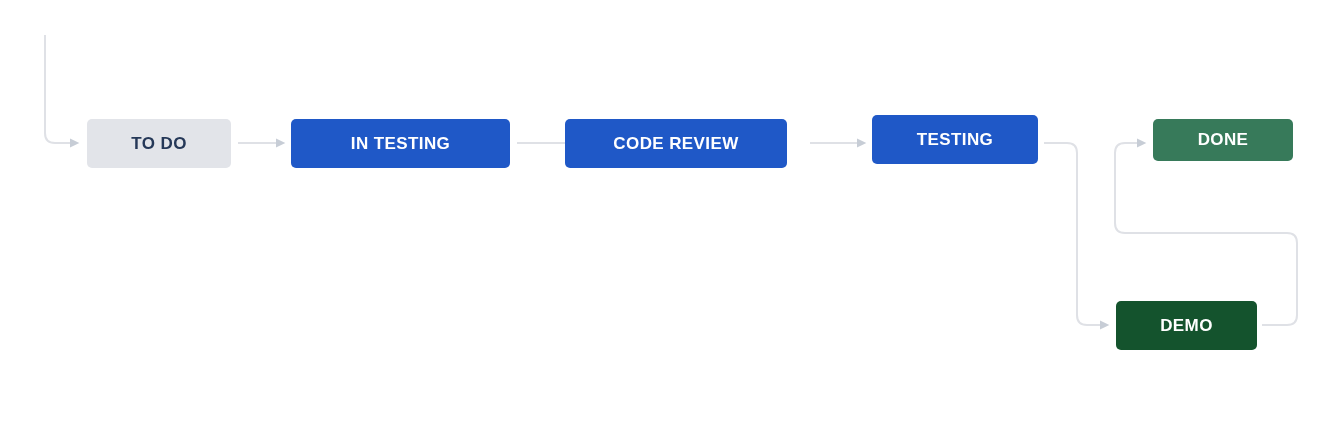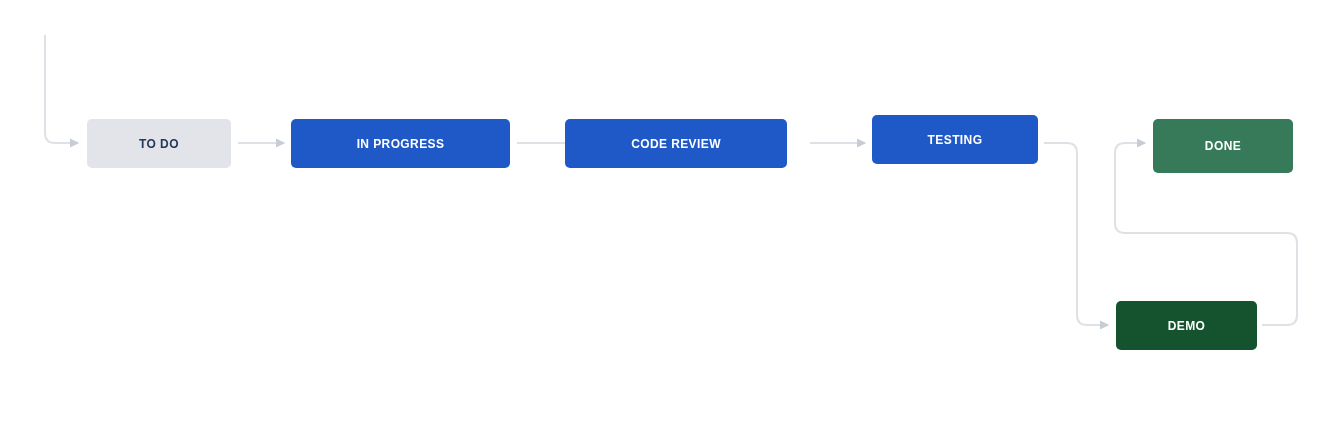--- a/index.html
+++ b/index.html
@@ -22,32 +22,32 @@
     fill: none;
   }
   .arrowhead { fill: #c7cdd6; }
   .node {
     position: absolute;
     display: flex;
     align-items: center;
     justify-content: center;
     border-radius: 5px;
     font-weight: bold;
-    font-size: 12px;
+    font-size: 17px;
     letter-spacing: 0.4px;
     color: #ffffff;
     box-sizing: border-box;
     cursor: default;
     user-select: none;
   }
   #node-todo        { left: 87px;   top: 119px; width: 144px; height: 49px; background: #e2e4e9; color: #253858; }
   #node-in-progress { left: 291px;  top: 119px; width: 219px; height: 49px; background: #1f58c7; }
   #node-code-review { left: 565px;  top: 119px; width: 222px; height: 49px; background: #1f58c7; }
   #node-testing     { left: 872px;  top: 115px; width: 166px; height: 49px; background: #1f58c7; }
-  #node-done        { left: 1153px; top: 119px; width: 140px; height: 54px; background: #377a5a; }
+  #node-done        { left: 1153px; top: 119px; width: 140px; height: 42px; background: #377a5a; }
   #node-demo        { left: 1116px; top: 301px; width: 141px; height: 49px; background: #14532d; }
   .node-label { pointer-events: none; }
 </style>
 </head>
 <body>
 
 <div class="canvas">
 
   <svg class="connector-layer" width="1333" height="428" viewBox="0 0 1333 428" xmlns="http://www.w3.org/2000/svg">
     <defs>
@@ -67,21 +67,21 @@
     <path class="connector" d="M1044,143 L1067,143 Q1077,143 1077,153 L1077,315 Q1077,325 1087,325 L1100,325" marker-end="url(#arrow)"></path>
 
     <path class="connector" d="M1262,325 L1287,325 Q1297,325 1297,315 L1297,243 Q1297,233 1287,233 L1125,233 Q1115,233 1115,223 L1115,153 Q1115,143 1125,143 L1137,143" marker-end="url(#arrow)"></path>
   </svg>
 
   <div class="node" id="node-todo">
     <span class="node-label">TO DO</span>
   </div>
 
   <div class="node" id="node-in-progress">
-    <span class="node-label">IN PROGRESS</span>
+    <span class="node-label">IN TESTING</span>
   </div>
 
   <div class="node" id="node-code-review">
     <span class="node-label">CODE REVIEW</span>
   </div>
 
   <div class="node" id="node-testing">
     <span class="node-label">TESTING</span>
   </div>
 

